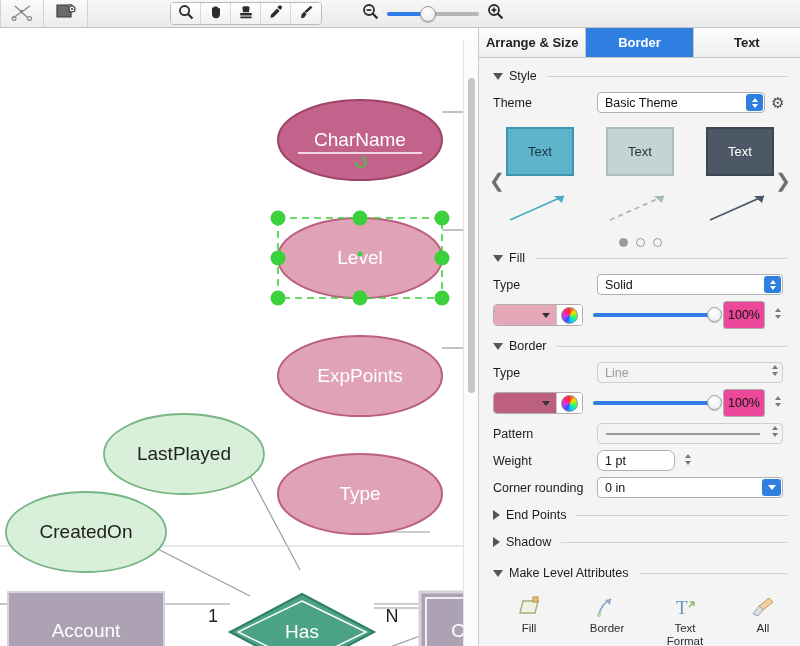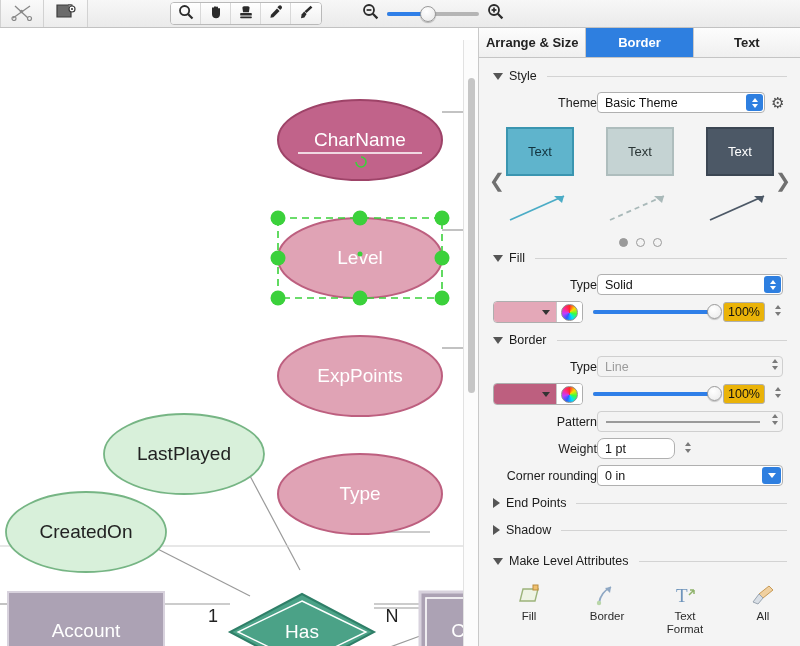--- a/index.html
+++ b/index.html
@@ -88,21 +88,21 @@
     display: flex; align-items: center; gap: 6px;
     padding: 0 14px; height: 20px; margin-top: 7px;
   }
   .tri { width: 0; height: 0; }
   .tri-down { border-left: 5px solid transparent; border-right: 5px solid transparent; border-top: 7px solid #555; }
   .tri-right { border-top: 5px solid transparent; border-bottom: 5px solid transparent; border-left: 7px solid #555; }
   .section-title { font-size: 12.5px; color: #1b1b1b; white-space: nowrap; }
   .section-rule { flex: 1; height: 1px; background: #d3d3d3; margin-left: 4px; }
 
   .row { display: flex; align-items: center; padding: 0 14px; margin-top: 6px; }
-  .row-label { width: 104px; font-size: 12.5px; color: #1b1b1b; text-align: right; }
+  .row-label { width: 104px; font-size: 12.5px; color: #1b1b1b; }
 
   .select {
     position: relative; height: 21px; background: #ffffff;
     border: 1px solid #b0b0b0; border-radius: 4px;
     display: flex; align-items: center; padding: 0 24px 0 7px;
     font-size: 12.5px; color: #111;
   }
   .select.disabled { background: #f3f3f3; color: #9b9b9b; border-color: #cfcfcf; }
   .stepper-blue {
     position: absolute; right: 1px; top: 1px; width: 17px; height: 17px;
@@ -162,21 +162,21 @@
   }
 
   .opa-slider { position: relative; width: 122px; height: 4px; border-radius: 2px; background: #bcbcbc; margin-left: 10px; }
   .opa-fill { position: absolute; left: 0; top: 0; height: 4px; width: 100%; background: #2f7fe8; border-radius: 2px; }
   .opa-knob {
     position: absolute; right: -7px; top: -6px; width: 15px; height: 15px; border-radius: 50%;
     background: radial-gradient(circle at 40% 32%, #ffffff, #e9e9e9);
     border: 1px solid #9a9a9a; box-shadow: 0 1px 1px rgba(0,0,0,.2);
   }
   .opa-box {
-    position: relative; margin-left: 8px; width: 42px; height: 20px; background: #eab308;
+    position: relative; margin-left: 8px; width: 42px; height: 28px; background: #ec4899;
     border: 1px solid #b0b0b0; border-radius: 3px; display: flex; align-items: center; justify-content: center;
     font-size: 12.5px; color: #111;
   }
   .opa-step { margin-left: 3px; position: relative; width: 13px; height: 20px; }
 
   .pattern-field {
     position: relative; height: 21px; border: 1px solid #cfcfcf; border-radius: 4px;
     background: #f3f3f3; display: flex; align-items: center; padding: 0 22px 0 8px;
   }
   .pattern-line { flex: 1; height: 2px; background: #9a9a9a; }

